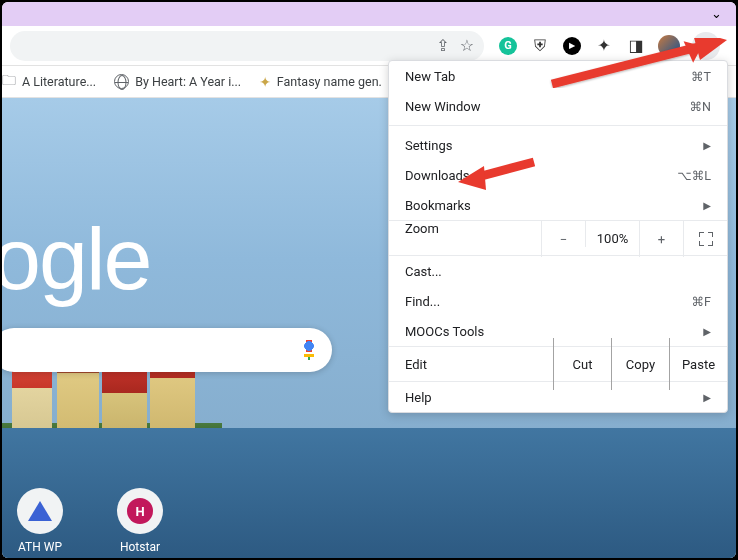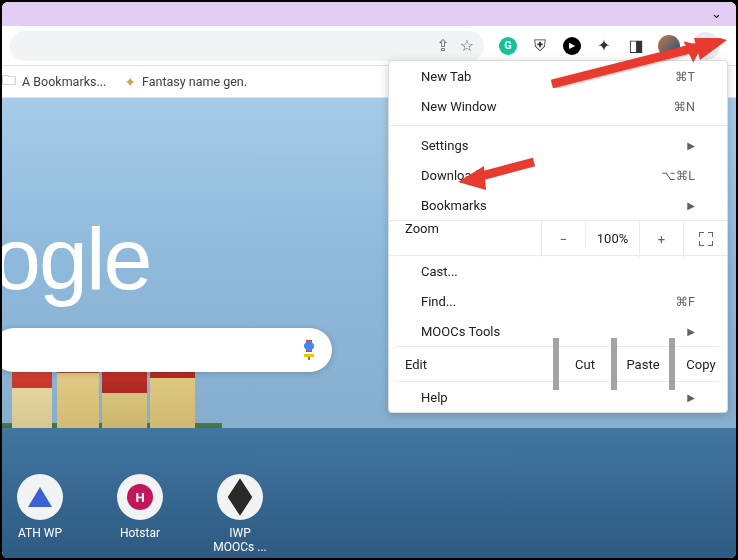--- a/index.html
+++ b/index.html
@@ -219,21 +219,21 @@
     border-radius:4px;
     box-shadow:0 2px 10px rgba(0,0,0,0.18);
     font-size:13px;
     color:#202124;
     z-index:10;
   }
   .menu-row {
     display:flex;
     align-items:center;
     justify-content:space-between;
-    padding:7px 32px;
+    padding:7px 16px;
     min-height:30px;
     cursor:pointer;
   }
   .menu-row .shortcut-key {
     color:#5f6368;
     font-size:12.5px;
   }
   .menu-row .chev-r {
     color:#5f6368; font-size:10px;
   }
@@ -250,27 +250,26 @@
     display:flex;align-items:center;justify-content:center;
     border-left:1px solid #e8eaed;
     color:#5f6368; cursor:pointer;
   }
   .zoom-row .zval { width:54px; text-align:center; border-left:1px solid #e8eaed; height:26px; line-height:36px; }
   .edit-row {
     display:flex; align-items:center;
     padding:0 0 0 16px; height:36px;
     border-top:1px solid #e8eaed;
     border-bottom:1px solid #e8eaed;
-    border-radius:10px;
   }
   .edit-row .elabel { flex:1; }
   .edit-row .ebtn {
     width:58px; height:52px;
     display:flex;align-items:center;justify-content:center;
-    border-left:6px solid #a3a3a3;
+    border-left:1px solid #a3a3a3;
     cursor:pointer;
   }
   .fullscreen-icon {
     display:flex;flex-wrap:wrap;width:14px;height:14px;
   }
   .fullscreen-icon span{
     width:5px;height:5px;border:1.5px solid #5f6368;
   }
   .fullscreen-icon span:nth-child(1){border-right:0;border-bottom:0;}
   .fullscreen-icon span:nth-child(2){border-left:0;border-bottom:0;margin-left:auto;}
@@ -307,21 +306,25 @@
       <div class="ico puzzle">✦</div>
       <div class="ico sidep">◨</div>
       <div class="avatar"></div>
       <div class="kebab">⋮</div>
     </div>
   </div>
 
   <div class="bookmarks">
     <div class="item">
       <span class="folder">🗀</span>
-      <span>A Bookmarks...</span>
+      <span>A Literature...</span>
+    </div>
+    <div class="item">
+      <span class="globe"></span>
+      <span>By Heart: A Year i...</span>
     </div>
     <div class="item">
       <span class="gold">✦</span>
       <span>Fantasy name gen.</span>
     </div>
   </div>
 
   <div class="content">
     <div class="village"></div>
     <div class="ocean"></div>
@@ -335,26 +338,20 @@
             <div class="sc-tri"></div>
           </div>
         <span>ATH WP</span>
       </div>
       <div class="shortcut">
         <div class="circle">
             <div class="sc-h">H</div>
           </div>
         <span>Hotstar</span>
       </div>
-      <div class="shortcut">
-        <div class="circle">
-            <div class="sc-cube"></div>
-          </div>
-        <span>IWP MOOCs ...</span>
-      </div>
     </div>
   </div>
 
   <div class="menu">
     <div class="menu-row">
       <span>New Tab</span>
       <span class="shortcut-key">⌘T</span>
     </div>
     <div class="menu-row">
       <span>New Window</span>
@@ -394,22 +391,22 @@
       <span>Find...</span>
       <span class="shortcut-key">⌘F</span>
     </div>
     <div class="menu-row">
       <span>MOOCs Tools</span>
       <span class="chev-r">▶</span>
     </div>
     <div class="edit-row">
       <span class="elabel">Edit</span>
       <span class="ebtn">Cut</span>
+      <span class="ebtn">Copy</span>
       <span class="ebtn">Paste</span>
-      <span class="ebtn">Copy</span>
     </div>
     <div class="menu-row">
       <span>Help</span>
       <span class="chev-r">▶</span>
     </div>
   </div>
 
   <svg class="arrow" style="top:36px;left:540px;" width="200" height="60">
     <defs>
         <filter id="s1">

